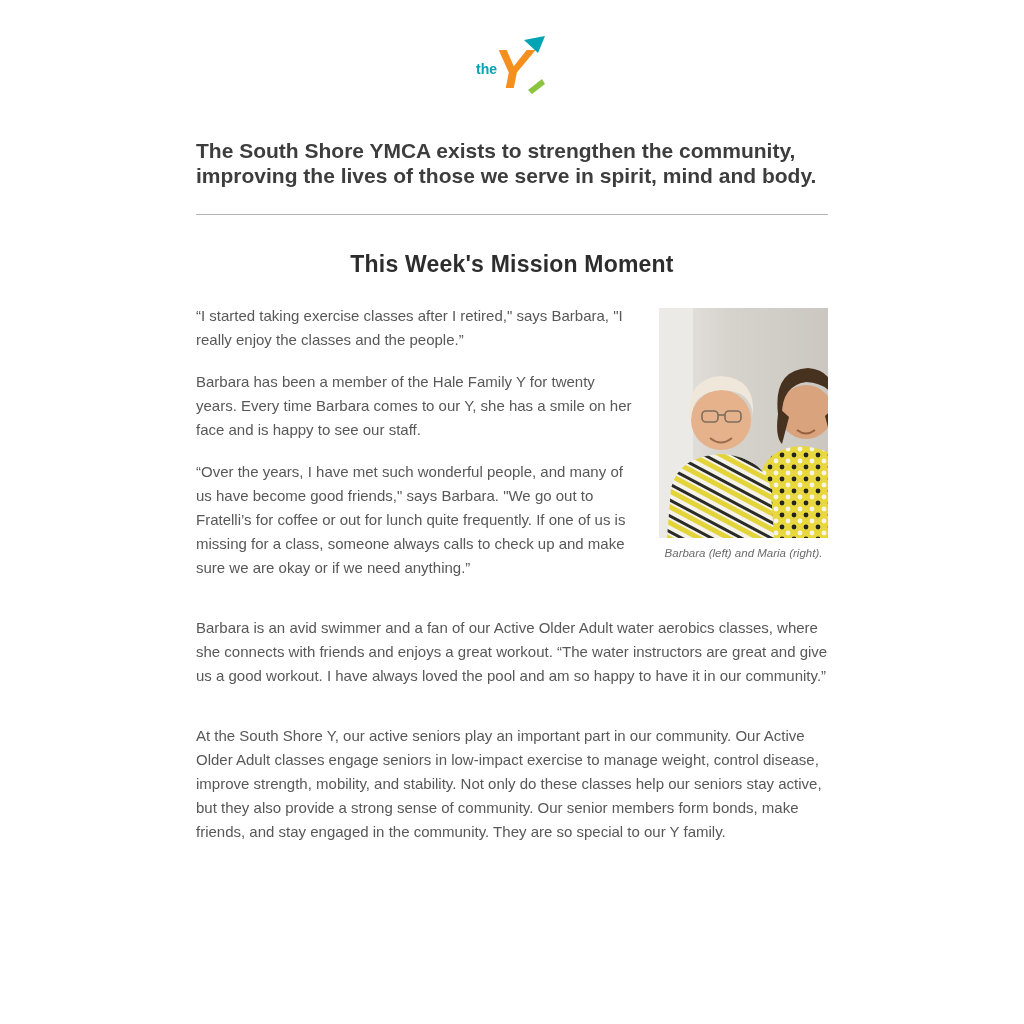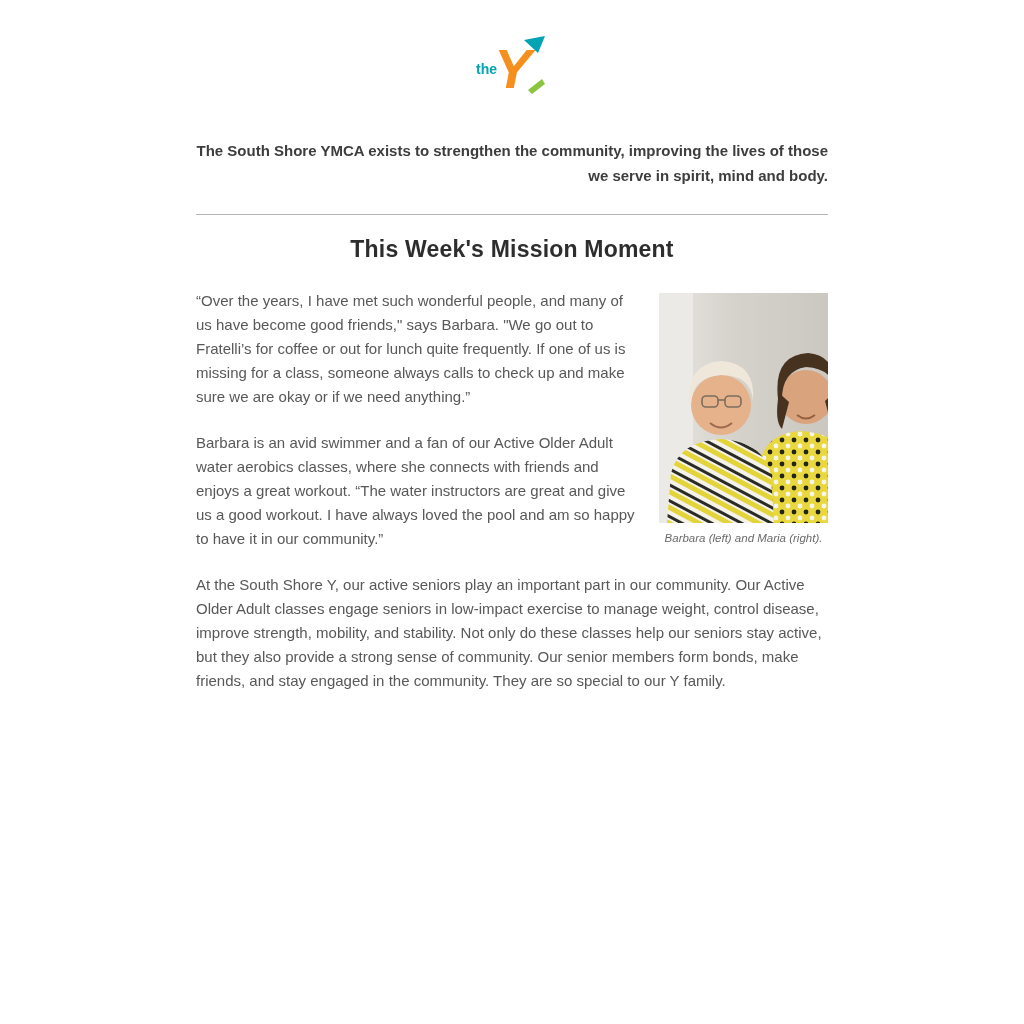--- a/index.html
+++ b/index.html
@@ -16,46 +16,45 @@
     min-height: 1024px;
   }
   .logo-wrap {
     text-align: center;
     margin-bottom: 36px;
   }
   .logo-wrap svg { display: inline-block; }
   .intro-p {
     font-weight: bold;
     color: #3d3d3d;
-    font-size: 15px;
+    font-size: 21px;
     line-height: 25px;
     margin: 0 0 21px 0;
-    text-align: right;
   }
   hr.divider {
     border: none;
     border-top: 1px solid #b5b5b5;
     margin: 26px 0 0 0;
   }
   h1.title {
     text-align: center;
     font-size: 23px;
     font-weight: bold;
     color: #2d2d2d;
-    margin: 21px 0 26px 0;
+    margin: 36px 0 26px 0;
     letter-spacing: 0.2px;
   }
   .article { overflow: hidden; }
   .article p {
     color: #585858;
     font-size: 15px;
     line-height: 24px;
     margin: 0 0 18px 0;
   }
-  .article p.spaced { margin-top: 22px; }
+  .article p.spaced { margin-top: 36px; }
   figure.photo {
     float: right;
     width: 169px;
     margin: 4px 0 10px 20px;
   }
   .photo-img {
     width: 205px;
     height: 230px;
     display: block;
     background: #d6d3cd;
@@ -127,19 +126,21 @@
           <path d="M30 110 Q28 70 62 68 Q97 70 94 108 Q92 82 62 82 Q32 84 32 112 Z" fill="#efe7da"></path>
           <rect x="43" y="103" width="16" height="11" rx="4" fill="none" stroke="#7d6d5c" stroke-width="1.6"></rect>
           <rect x="66" y="103" width="16" height="11" rx="4" fill="none" stroke="#7d6d5c" stroke-width="1.6"></rect>
           <line x1="59" y1="107" x2="66" y2="107" stroke="#7d6d5c" stroke-width="1.6"></line>
           <path d="M51 130 q11 9 22 0" stroke="#9c6b4e" stroke-width="2" fill="none"></path>
         </g>
       </svg>
       <figcaption>Barbara (left) and Maria (right).</figcaption>
     </figure>
 
+    <p>“I started taking exercise classes after I retired," says Barbara, "I really enjoy the classes and the people.”</p>
+    <p>Barbara has been a member of the Hale Family Y for twenty years. Every time Barbara comes to our Y, she has a smile on her face and is happy to see our staff.</p>
     <p>“Over the years, I have met such wonderful people, and many of us have become good friends," says Barbara. "We go out to Fratelli’s for coffee or out for lunch quite frequently. If one of us is missing for a class, someone always calls to check up and make sure we are okay or if we need anything.”</p>
     <p class="spaced">Barbara is an avid swimmer and a fan of our Active Older Adult water aerobics classes, where she connects with friends and enjoys a great workout. “The water instructors are great and give us a good workout. I have always loved the pool and am so happy to have it in our community.”</p>
     <p class="spaced">At the South Shore Y, our active seniors play an important part in our community. Our Active Older Adult classes engage seniors in low-impact exercise to manage weight, control disease, improve strength, mobility, and stability. Not only do these classes help our seniors stay active, but they also provide a strong sense of community. Our senior members form bonds, make friends, and stay engaged in the community. They are so special to our Y family.</p>
 
   </article>
 
 </div>
 
 </body></html>

